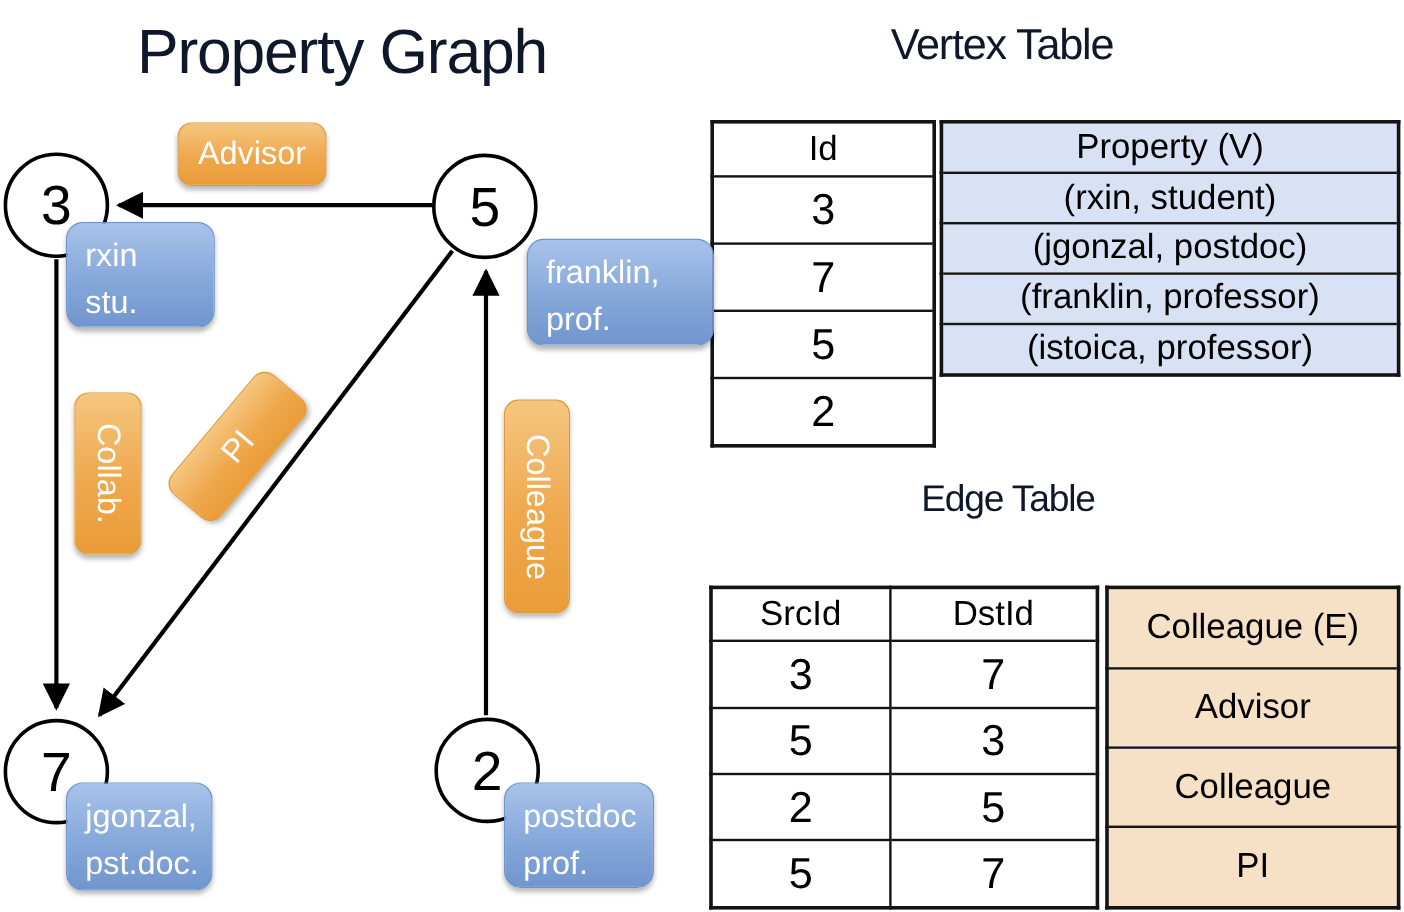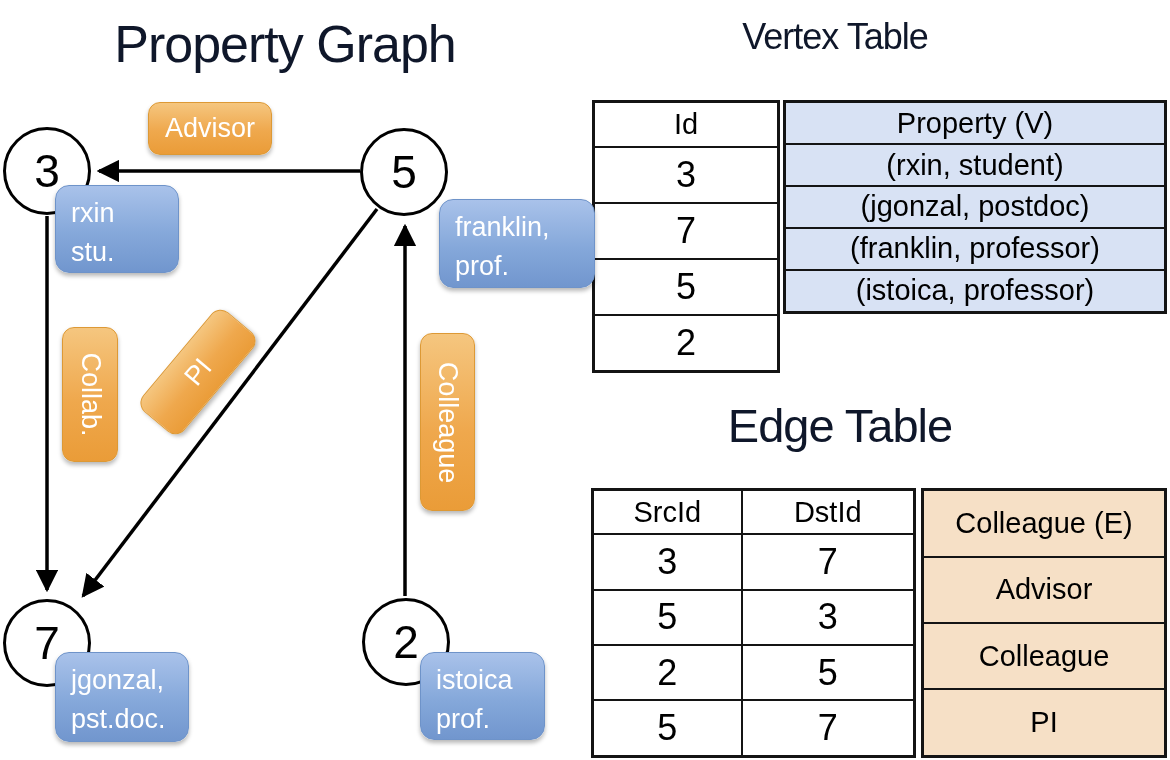--- a/index.html
+++ b/index.html
@@ -6,21 +6,21 @@
   .canvas {
     position:relative; width:1170px; height:760px; overflow:hidden;
     background:#fff; font-family:"Liberation Sans", sans-serif; color:#000;
   }
   .title {
     position:absolute; text-align:center; font-size:52px; font-weight:300;
     letter-spacing:-1px; color:#0f172a; white-space:nowrap;
   }
   #graph-title   { left:0;   width:570px; top:14px; }
   #vertex-title  { left:585px; width:500px; top:16px; font-size:36px; }
-  #edge-title    { left:585px; width:510px; top:398px; font-size:47px; }
+  #edge-title    { left:585px; width:510px; top:398px; font-size:31px; }
 
   
   #graph-svg { position:absolute; left:0; top:0; z-index:1; }
   .node {
     position:absolute; z-index:2; width:88px; height:88px; border-radius:50%;
     background:#fff; border:3.5px solid #000; display:flex; align-items:center;
     justify-content:center; font-size:46px; font-weight:300; box-sizing:border-box;
   }
   .bbox {
     position:absolute; z-index:3; border-radius:14px; color:#fff;
@@ -83,26 +83,26 @@
   </div>
 
   <div class="bbox" style="left:55px; top:185px; width:124px; height:88px;">
     <span>rxin</span>
     <span style="display:block">stu.</span>
   </div>
   <div class="bbox" style="left:439px; top:185px; width:156px; height:89px;margin-top:14px;">
     <span>franklin,</span>
     <span style="display:block">prof.</span>
   </div>
-  <div class="bbox" style="left:55px; top:652px; width:134px; height:90px;">
+  <div class="bbox" style="left:55px; top:652px; width:122px; height:90px;">
     <span>jgonzal,</span>
     <span style="display:block">pst.doc.</span>
   </div>
   <div class="bbox" style="left:420px; top:652px; width:125px; height:88px;">
-    <span>istoica</span>
+    <span>postdoc</span>
     <span style="display:block">prof.</span>
   </div>
 
   <div class="obox" style="left:148px; top:102px; width:124px; height:53px;">
     <span>Advisor</span>
   </div>
   <div class="obox vtext" style="left:62px; top:327px; width:56px; height:135px;">
     <span>Collab.</span>
   </div>
   <div class="obox" style="left:133px; top:345px; width:130px; height:54px; transform:rotate(-50deg);">

